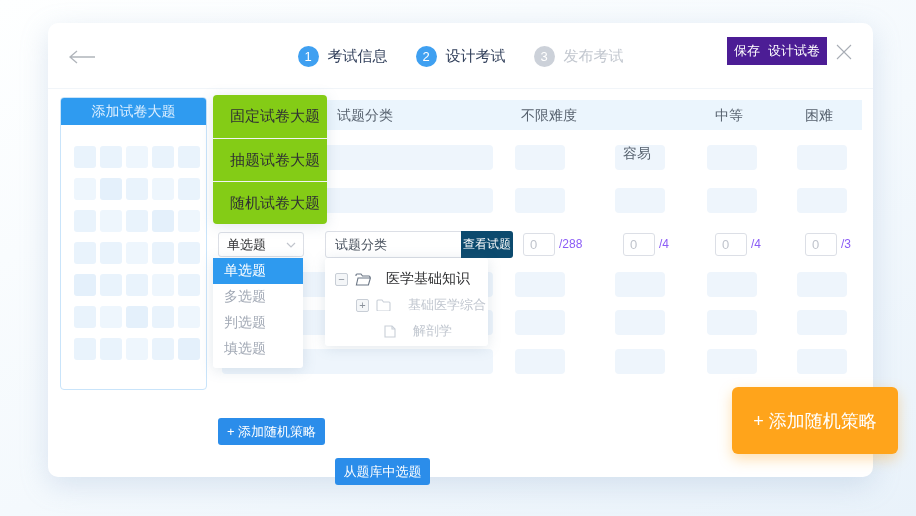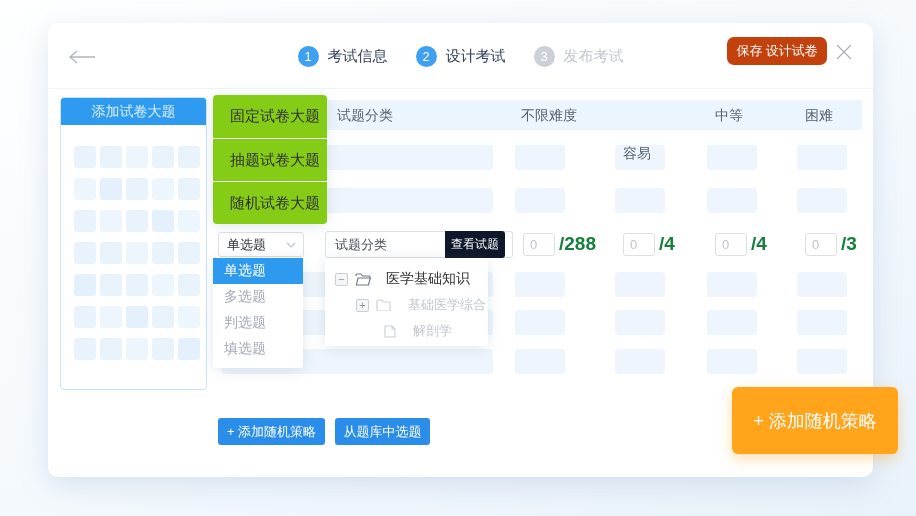--- a/index.html
+++ b/index.html
@@ -21,22 +21,22 @@
   .steps { position:absolute; left:50%; top:23px; transform:translateX(-50%);
            display:flex; align-items:center; gap:28px; white-space:nowrap; }
   .step { display:flex; align-items:center; gap:9px; }
   .step .dot { width:21px; height:21px; border-radius:50%; color:#fff;
                font-size:13px; display:flex; align-items:center; justify-content:center; }
   .step.on  .dot { background:#3fa0f1; }
   .step.off .dot { background:#ccd1d9; }
   .step.on  .lbl { color:#33415c; font-size:15px; }
   .step.off .lbl { color:#c2c7cf; font-size:15px; }
   .save-btn { position:absolute; left:679px; top:14px; width:100px; height:28px;
-              background:#c2410c; border:none; border-radius:7px; color:#fff;
-              font-size:13px; cursor:pointer; font-family:Liberation Serif, serif; }
+              background:#4c1d95; border:none; border-radius:0; color:#fff;
+              font-size:13px; cursor:pointer; font-family:Liberation Mono, monospace; }
   .close { position:absolute; left:787px; top:20px; cursor:pointer; }
   
   .lpanel { position:absolute; left:12px; top:74px; width:147px; height:293px;
             border:1px solid #c9e4fa; border-radius:4px; background:#fff; overflow:hidden; }
   .lpanel-hd { height:27px; background:#2f9bf0; color:#dcefff; font-size:14px;
                display:flex; align-items:center; justify-content:center; cursor:pointer; }
   .sq-grid { display:grid; grid-template-columns:repeat(5,22px); gap:10px 4px;
              padding:21px 0 0 13px; }
   .sq { width:22px; height:22px; border-radius:3px; background:#e9f3fc; }
   .sq:nth-child(3n) { background:#eef6fd; }
@@ -56,28 +56,28 @@
   .r1{top:122px}.r2{top:165px}.r3{top:249px}.r4{top:287px}.r5{top:326px}
   
   .sel-box { position:absolute; left:170px; top:209px; width:86px; height:25px;
              border:1px solid #dcdfe6; border-radius:3px; background:#fff; z-index:2;
              display:flex; align-items:center; cursor:pointer; }
   .sel-box .txt { font-size:13px; color:#303133; padding-left:8px; flex:1; }
   .sel-box svg { margin-right:7px; }
   .cat-wrap { position:absolute; left:277px; top:208px; width:188px; height:27px; z-index:2; }
   .cat-input { width:100%; height:100%; border:1px solid #dcdfe6; border-radius:3px;
                font-size:13px; color:#49525e; padding:0 56px 0 9px; font-family:inherit; }
-  .view-btn { position:absolute; right:8px; top:0; width:60px; height:27px; border:none;
-              background:#0f172a; color:#fff; font-size:12px; border-radius:0 3px 3px 0;
+  .view-btn { position:absolute; right:0; top:0; width:52px; height:27px; border:none;
+              background:#0c4a6e; color:#fff; font-size:12px; border-radius:0 3px 3px 0;
               cursor:pointer; font-family:inherit; }
   .count { position:absolute; top:209px; height:24px; display:flex; align-items:center; gap:4px; z-index:2; }
   .cnt1{left:475px}.cnt2{left:575px}.cnt3{left:667px}.cnt4{left:757px}
   .count input { width:32px; height:23px; border:1px solid #dcdfe6; border-radius:3px;
                  color:#c0c4cc; font-size:13px; padding-left:6px; font-family:inherit; }
-  .count b { color:#15803d; font-size:19px; font-weight:bold; }
+  .count b { color:#8b5cf6; font-size:12px; font-weight:normal; }
   
   .menu { position:absolute; left:165px; top:72px; width:114px; background:#84cc16;
           border-radius:4px; box-shadow:0 2px 14px rgba(90,120,150,.18); z-index:6; }
   .menu div { height:43px; display:flex; align-items:center; padding-left:17px;
               font-size:15px; color:#303133; cursor:pointer; }
   .menu div + div { border-top:1px solid #f1f3f6; }
   
   .qmenu { position:absolute; left:165px; top:235px; width:90px; background:#fff;
            border-radius:3px; box-shadow:0 2px 14px rgba(90,120,150,.18); z-index:6;
            padding:0 0 6px 0; }
@@ -93,21 +93,21 @@
          border-radius:2px; font-size:11px; line-height:11px; color:#8a919b;
          display:flex; align-items:center; justify-content:center; }
   .trow .lab1 { font-size:14px; color:#303133; margin-left:15px; }
   .trow .lab2 { font-size:13px; color:#c0c6cf; margin-left:17px; }
   .ti { margin-left:7px; display:flex; }
   
   .blue-btn { position:absolute; top:395px; height:27px; border:none; border-radius:3px;
               background:#2b8dea; color:#fff; font-size:13px; cursor:pointer;
               font-family:inherit; z-index:2; }
   .b1 { left:170px; width:107px; }
-  .b2 { left:287px; width:95px; }
+  .b2 { left:287px; width:95px;margin-top:40px; }
   .cta { position:absolute; left:684px; top:364px; width:166px; height:67px; border:none;
          border-radius:6px; background:#ffa41b; color:#fff; font-size:18px; cursor:pointer;
          font-family:inherit; z-index:10; box-shadow:0 5px 14px rgba(255,164,27,.35); }
 </style>
 </head>
 <body>
 
 <div class="card">
 
   <div class="hdr">

